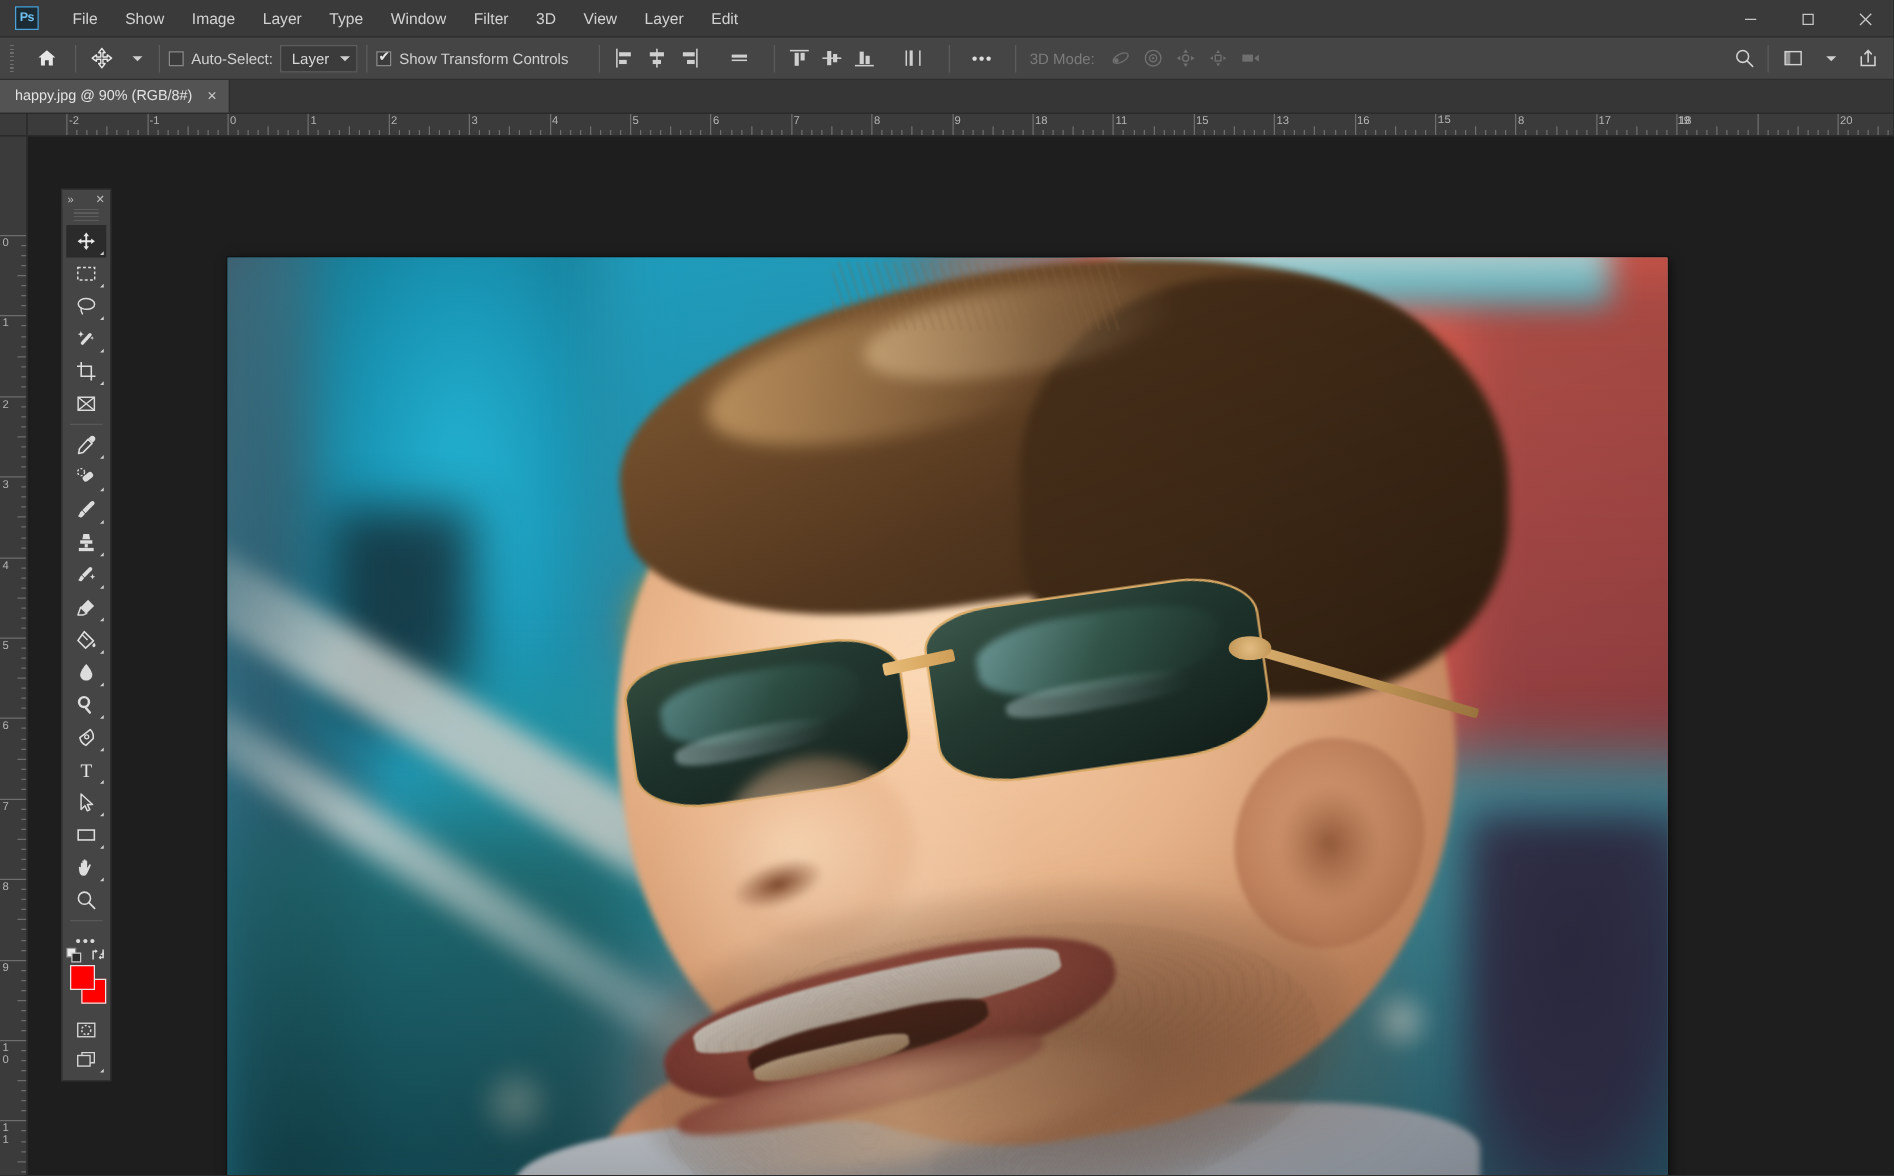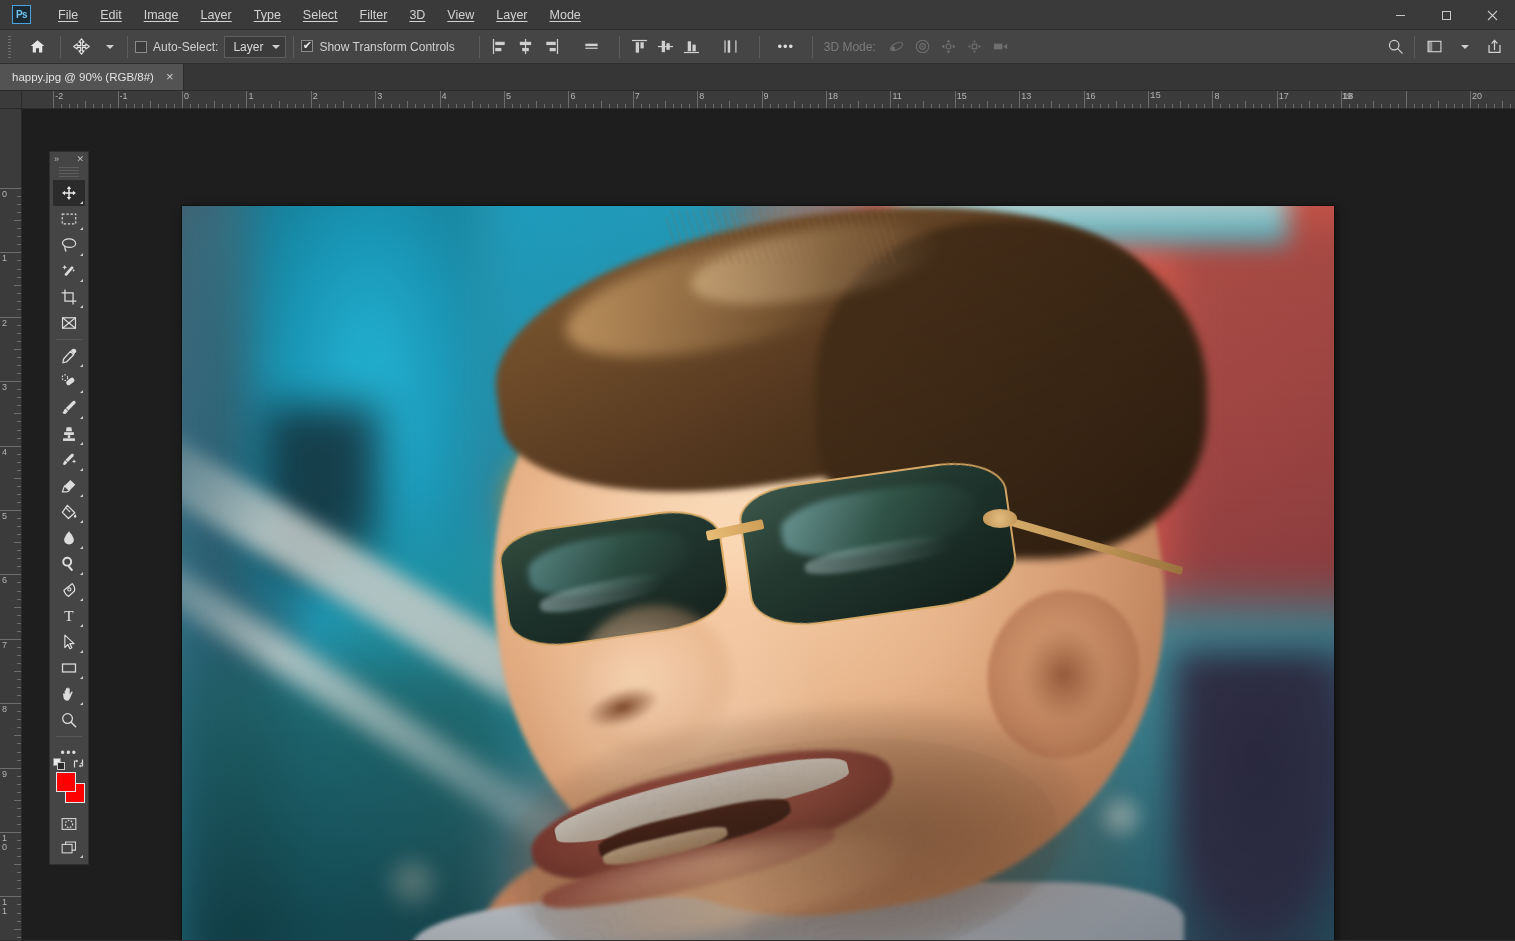--- a/index.html
+++ b/index.html
@@ -19,21 +19,21 @@
   #ps-logo {
     width:19px;height:19px;margin-left:12px;border:1px solid #4aa3dc;
     background:#1b2a33;color:#6fc0ef;font-size:10px;font-weight:bold;
     display:flex;align-items:center;justify-content:center;letter-spacing:-.5px;
   }
   #menubar { display:flex; align-items:center; margin-left:16px; height:100%; }
   .menu-item {
     padding:0 11px; height:100%; display:flex; align-items:center;
     color:#d2d2d2; font-size:12.5px; cursor:default;
   }
-  .menu-item span { text-decoration: underline; text-underline-offset:2px;
+  .menu-item span { text-underline-offset:2px;
                     text-decoration-thickness:1px; text-decoration-skip-ink:none;}
   #winbtns { position:absolute; right:0; top:0; height:30px; display:flex; }
   .winbtn { width:46px;height:30px;display:flex;align-items:center;justify-content:center;
             color:#c6c6c6; }
 
   
   #optionsbar {
     height:34px; background:#454545; display:flex; align-items:center;
     border-bottom:1px solid #2e2e2e; position:relative;
   }
@@ -138,48 +138,48 @@
 </head>
 <body>
 
 <div id="titlebar">
   <div id="ps-logo">Ps</div>
   <div id="menubar">
     <div class="menu-item">
         <span>File</span>
       </div>
     <div class="menu-item">
-        <span>Edit</span>
+        <span>Show</span>
       </div>
     <div class="menu-item">
         <span>Image</span>
       </div>
     <div class="menu-item">
         <span>Layer</span>
       </div>
     <div class="menu-item">
         <span>Type</span>
       </div>
     <div class="menu-item">
-        <span>Select</span>
+        <span>Window</span>
       </div>
     <div class="menu-item">
         <span>Filter</span>
       </div>
     <div class="menu-item">
         <span>3D</span>
       </div>
     <div class="menu-item">
         <span>View</span>
       </div>
     <div class="menu-item">
         <span>Layer</span>
       </div>
     <div class="menu-item">
-        <span>Mode</span>
+        <span>Edit</span>
       </div>
   </div>
   <div id="winbtns">
     <div class="winbtn">
       <svg width="11" height="11" viewBox="0 0 11 11">
           <rect x="1" y="5" width="9" height="1" fill="currentColor"></rect>
         </svg>
     </div>
     <div class="winbtn">
       <svg width="11" height="11" viewBox="0 0 11 11">
@@ -221,21 +221,21 @@
     <span class="ob-label">Auto-Select:</span>
   </div>
 
   <div class="dropdown">
     <span>Layer</span>
     <span class="caret"></span>
   </div>
 
   <div class="ob-sep"></div>
 
-  <div style="display:flex;">
+  <div style="display:flex;align-items:center;">
     <span class="chk on"></span>
     <span class="ob-label">Show Transform Controls</span>
   </div>
 
   <div class="ob-sep" style="margin-left:24px"></div>
 
   <div class="ob-btn">
     <svg width="17" height="17" viewBox="0 0 18 18">
       <rect x="2" y="1" width="1.3" height="16" fill="#cfcfcf"></rect>
       <rect x="4.5" y="4" width="10" height="3.5" fill="#cfcfcf"></rect>

